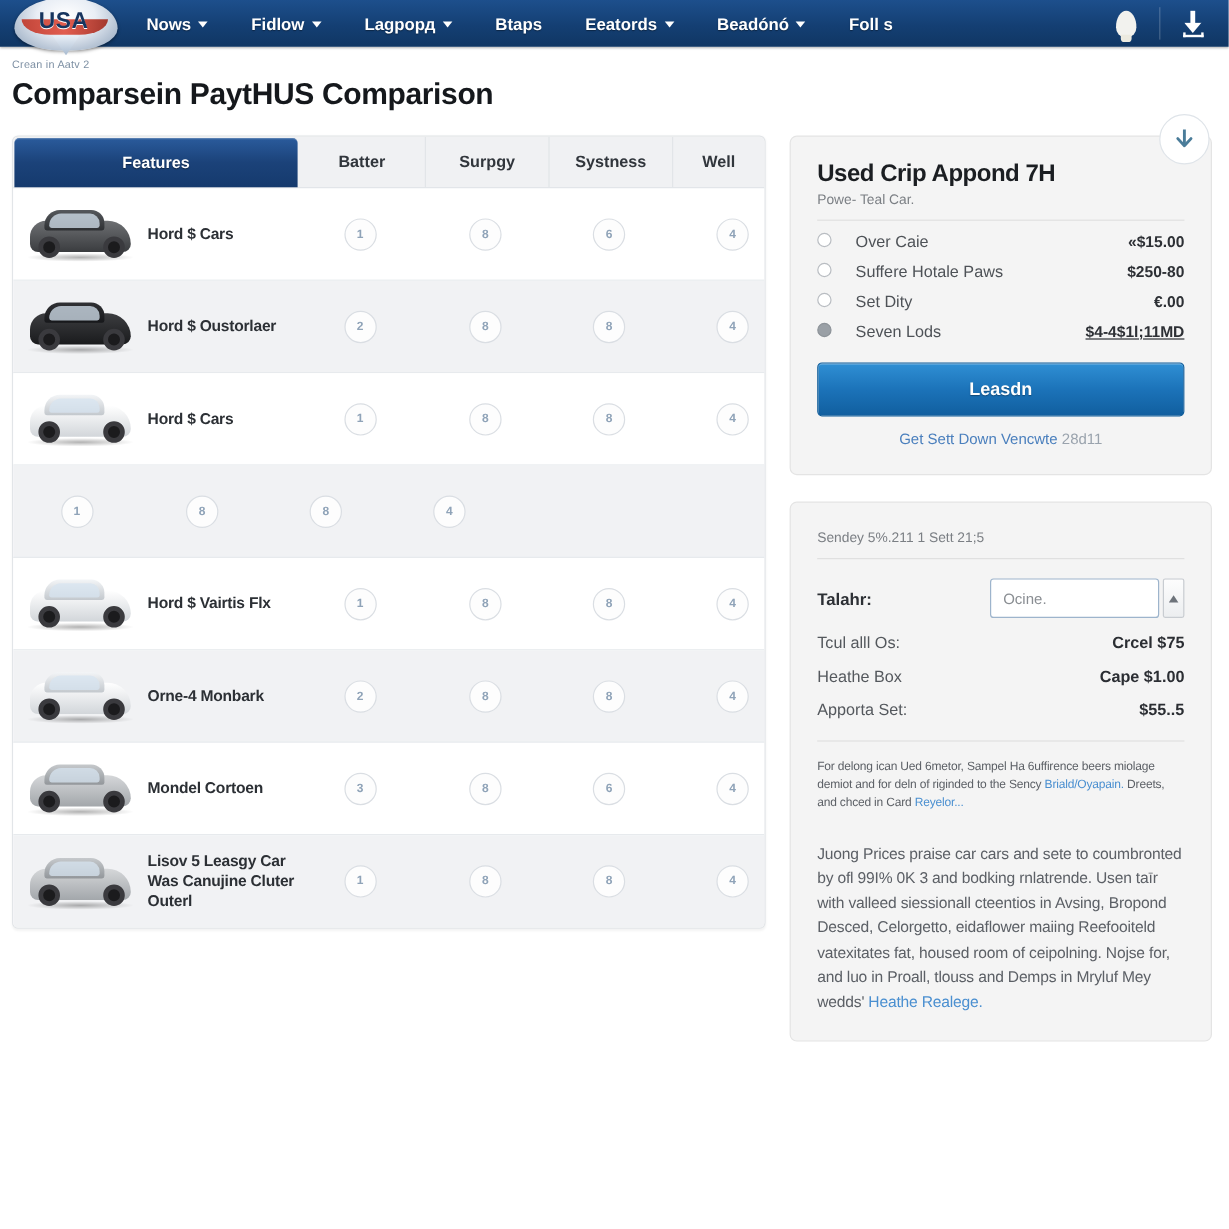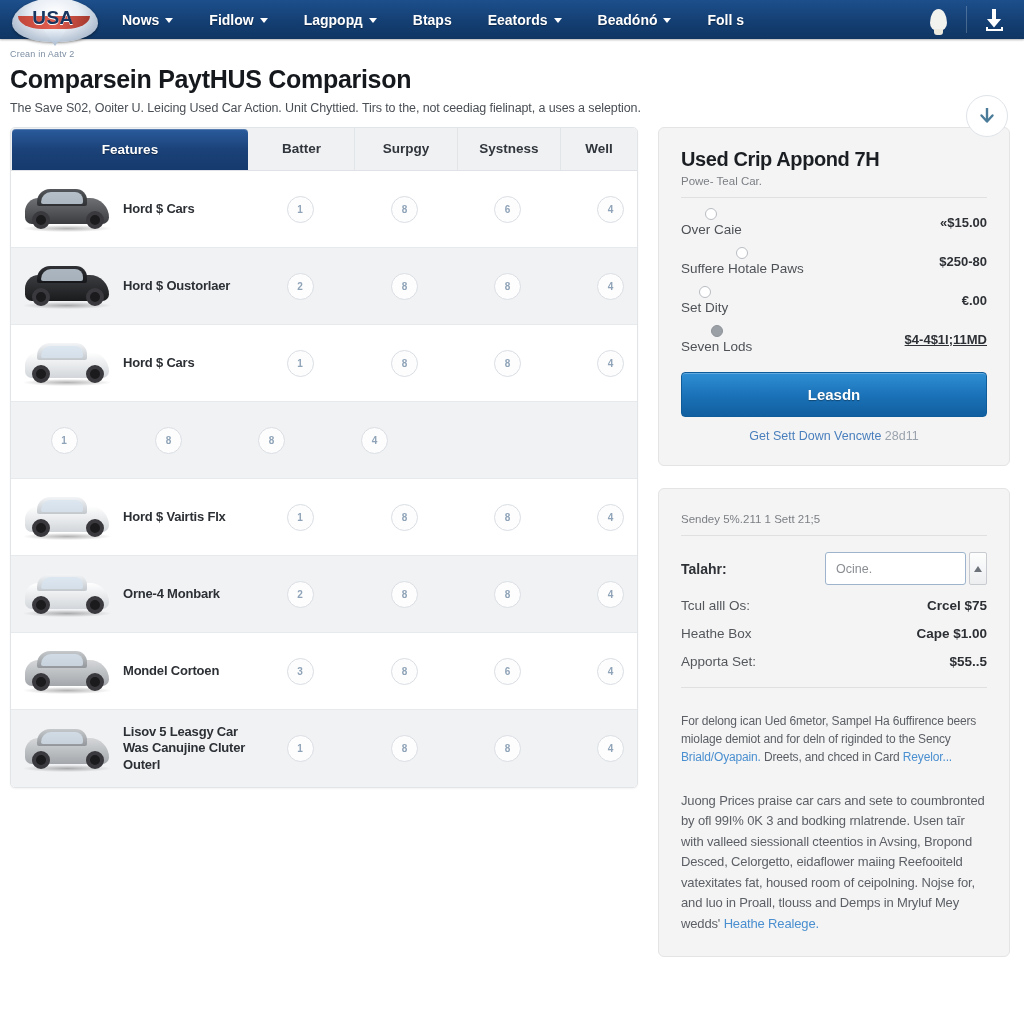--- a/index.html
+++ b/index.html
@@ -224,21 +224,21 @@
   }
   .card-title { font-size: 20px; font-weight: bold; color: #1b1e22; letter-spacing: -0.4px; }
   .card-sub {
     font-size: 11.5px; color: #7b7f84; margin-top: 4px;
     padding-bottom: 10px; border-bottom: 1px solid #e0e0e0;
   }
   .optrow {
     display: flex; align-items: center; justify-content: space-between;
     margin-top: 10px; font-size: 13.5px; color: #4e5257; cursor: pointer;
   }
-  .optleft { display: flex; align-items: center; gap: 2px; flex-direction: column; }
+  .optleft { display: flex; gap: 20px; }
   .radio {
     width: 12px; height: 12px; border-radius: 50%;
     border: 1px solid #b9bdc2; background: #fff; flex: 0 0 12px;
   }
   .radio.sel { background: #9aa0a6; border-color: #8d9399; }
   .optprice { font-size: 13px; font-weight: bold; color: #2d3035; white-space: nowrap; }
   .optprice.underline { text-decoration: underline; }
 
   .cta {
     display: block; width: 100%; margin-top: 18px;
@@ -279,22 +279,22 @@
     border-bottom: 6px solid #6d737a;
   }
 
   .kvrow { display: flex; justify-content: space-between; margin-top: 13px; font-size: 13.5px; }
   .kvkey { color: #54585d; }
   .kvval { font-weight: bold; color: #2b2e33; }
   .kvrow.pushed .kvval { margin-left: auto; }
 
   .divider { border-top: 1px solid #e0e0e0; margin-top: 18px; }
   .para {
-    font-size: 12px; color: #5c6066; line-height: 1.52;
-    margin-top: 24px; letter-spacing: -0.15px;
+    font-size: 10px; color: #5c6066; line-height: 1.52;
+    margin-top: 14px; letter-spacing: -0.15px;
   }
   .para a { color: #4a8fd0; text-decoration: none; cursor: pointer; }
   .para2 {
     font-size: 13px; color: #5c6066; line-height: 1.58;
     margin-top: 24px; letter-spacing: -0.15px;
   }
 </style>
 </head>
 <body>
 
@@ -341,21 +341,20 @@
       <div class="stem"></div>
         <div class="head"></div>
         <div class="tray"></div>
     </div>
   </div>
 </div>
 
 <div class="pagehead">
   <div class="breadcrumb">Crean in Aatv 2</div>
   <div class="pagetitle">Comparsein PaytHUS Comparison</div>
-  <div class="pagesub">The Save S02, Ooiter U. Leicing Used Car Action. Unit Chyttied. Tirs to the, not ceediag fielinapt, a uses a seleption.</div>
   <div class="dlcircle">
     <svg width="22" height="22" viewBox="0 0 22 22">
       <path d="M11 3 L11 15" stroke="#4a7c99" stroke-width="2.4" fill="none"></path>
       <path d="M5.5 10.5 L11 16.5 L16.5 10.5" stroke="#4a7c99" stroke-width="2.4" fill="none" stroke-linecap="round" stroke-linejoin="round"></path>
     </svg>
   </div>
 </div>
 
 <div class="content">
 

